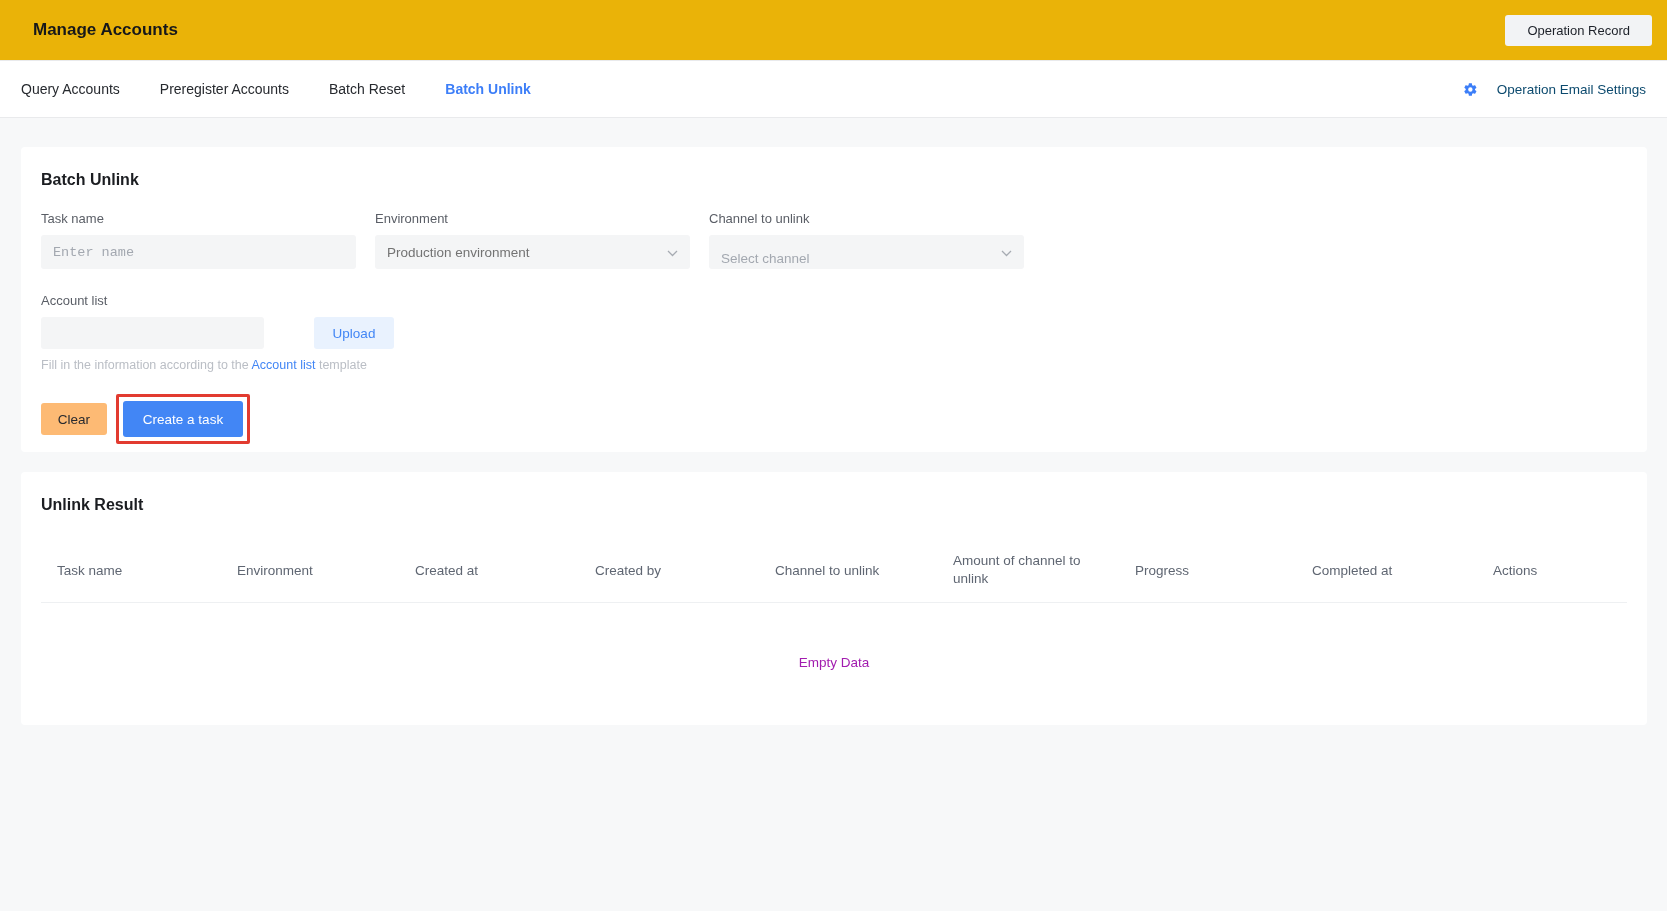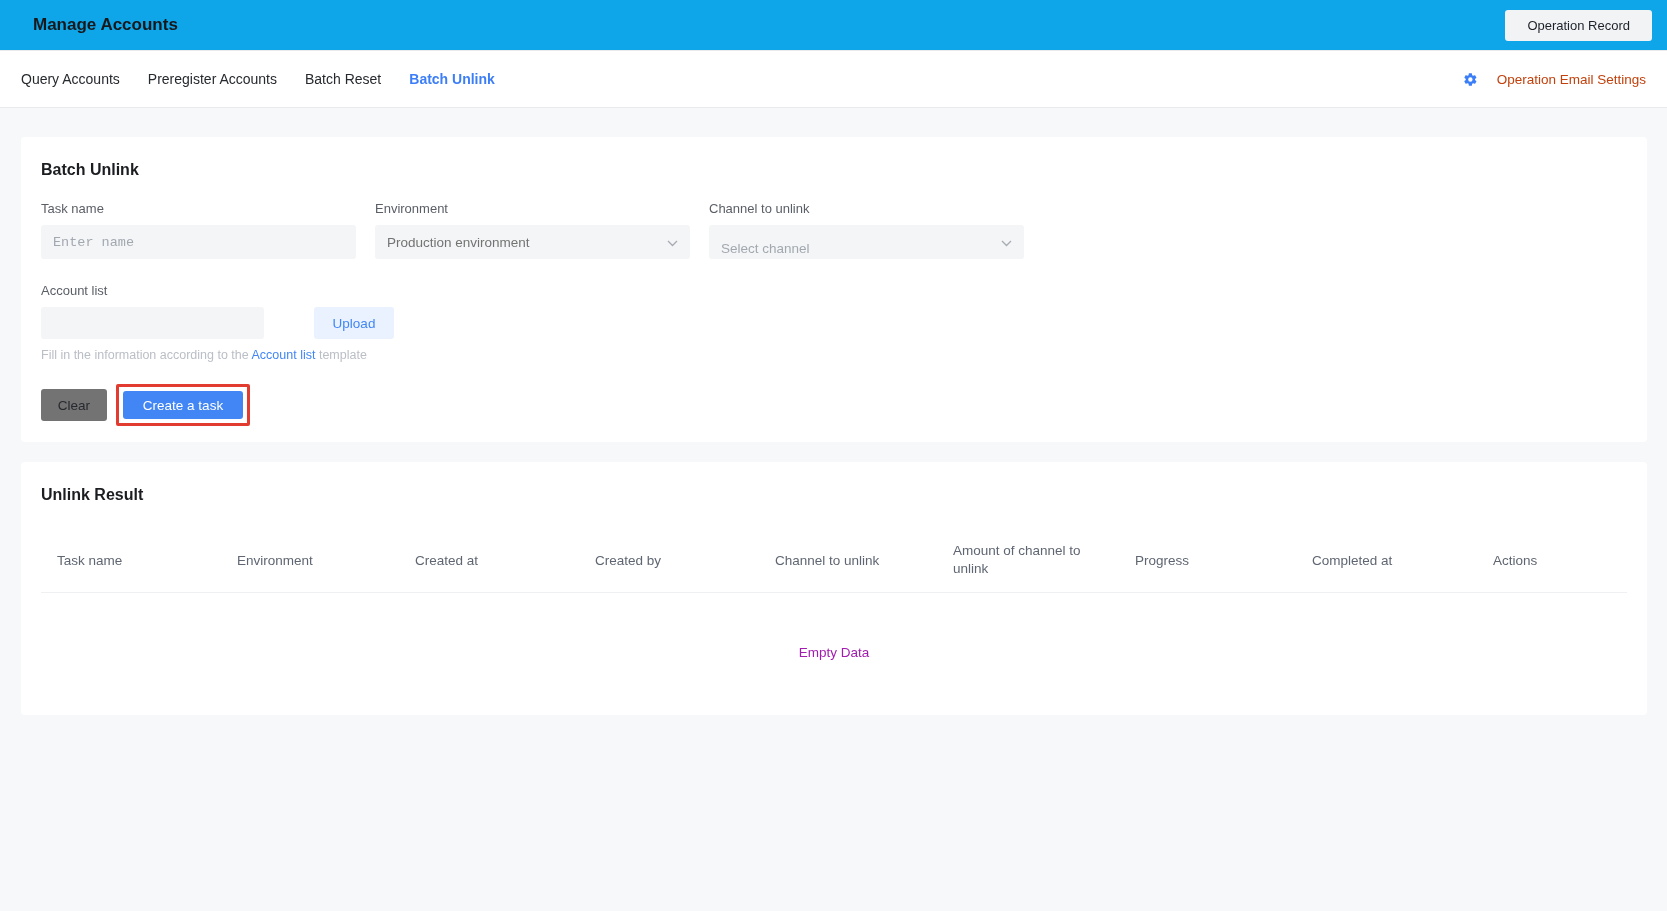--- a/index.html
+++ b/index.html
@@ -6,45 +6,45 @@
   html,body { margin:0; padding:0; }
   body {
     width:1667px; height:911px;
     font-family:"Liberation Sans", sans-serif;
     background:#f7f8f9; color:#25272b;
     overflow:hidden;
   }
 
   
   .header {
-    height:51px; background:#0ea5e9;
+    height:61px; background:#eab308;
     border-bottom:1px solid #e9eaec;
     display:flex; align-items:center; justify-content:space-between;
     padding:0 15px 0 33px;
   }
   .page-title { font-size:17px; font-weight:700; color:#17181a; margin:0; }
   .op-record-btn {
     background:#f2f3f5; border:none; border-radius:3px;
     height:31px; padding:0 22px; font-size:13px; color:#1d2129;
     cursor:pointer; font-family:inherit;
   }
 
   
   .tabbar {
     height:57px; background:#ffffff;
     border-bottom:1px solid #e9eaec;
     display:flex; align-items:center; justify-content:space-between;
     padding:0 21px;
   }
-  .tabs { display:flex; gap:28px; }
+  .tabs { display:flex; gap:40px; }
   .tab { font-size:14px; color:#26292e; cursor:pointer; white-space:nowrap; }
   .tab.active { color:#3c7ef8; font-weight:700; }
   .email-settings {
     display:flex; align-items:flex-start; gap:19px;
-    color:#c2410c; font-size:13.5px; cursor:pointer;
+    color:#0c4a6e; font-size:13.5px; cursor:pointer;
   }
   .gear-svg { display:block; }
 
   
   .card {
     background:#ffffff; border-radius:4px;
     margin-left:21px; margin-right:20px;
     padding:24px 20px;
   }
   .card1 { margin-top:29px; height:305px; }
@@ -72,29 +72,29 @@
   .upload-btn {
     margin-left:14px; width:80px; height:32px;
     background:#e9f2fe; color:#4286f5; border:none; border-radius:3px;
     font-size:13.5px; cursor:pointer; font-family:inherit;
   }
   .helper { margin-top:9px; font-size:12.5px; color:#babec5; }
   .helper .helper-link { color:#4286f5; cursor:pointer; }
 
   .actions-row { margin-top:22px; display:flex; align-items:center; }
   .clear-btn {
-    width:66px; height:32px; background:#737373; border:none; border-radius:3px;
+    width:66px; height:32px; background:#fdba74; border:none; border-radius:3px;
     font-size:13.5px; color:#26292e; cursor:pointer; font-family:inherit;
   }
   .annotation-box {
     border:3px solid #e23b30; border-radius:2px;
     padding:4px; margin-left:9px; display:inline-flex;
   }
   .create-btn {
-    width:120px; height:28px; background:#4286f5; color:#ffffff;
+    width:120px; height:36px; background:#4286f5; color:#ffffff;
     border:none; border-radius:3px; font-size:13.5px; cursor:pointer;
     font-family:inherit;
   }
 
   
   .table-header {
     display:grid;
     grid-template-columns:180px 178px 180px 180px 178px 182px 177px 181px auto;
     padding-left:16px; margin-top:24px;
     border-bottom:1px solid #eef0f2;

